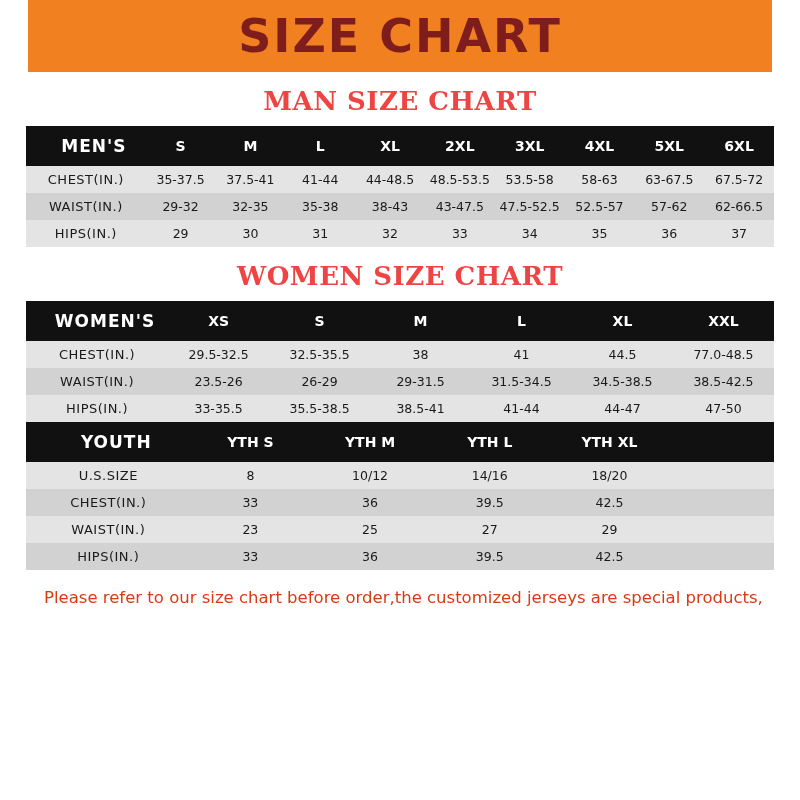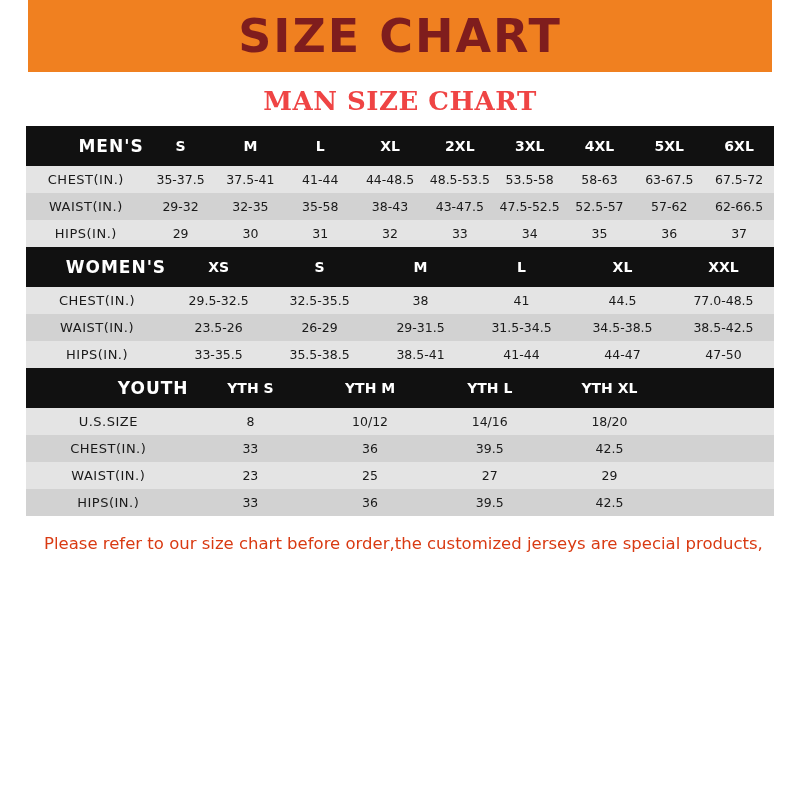--- a/index.html
+++ b/index.html
@@ -82,21 +82,21 @@
     white-space: nowrap;
   }
   table.size-table thead th {
     background: #111111;
     color: #ffffff;
     font-weight: bold;
     font-size: 14px;
     padding: 10px 2px;
   }
   table.size-table thead th.rowlabel {
-    text-align: right;
+    text-align: center;
     padding-left: 18px;
     font-size: 17px;
     letter-spacing: 1px;
   }
   table.size-table tbody tr.odd  td { background: #e4e4e4; }
   table.size-table tbody tr.even td { background: #d2d2d2; }
   table.size-table tbody td.rowlabel {
     font-weight: normal;
     letter-spacing: 0.5px;
     font-size: 13px;
@@ -151,21 +151,21 @@
           <td>48.5-53.5</td>
           <td>53.5-58</td>
           <td>58-63</td>
           <td>63-67.5</td>
           <td>67.5-72</td>
         </tr>
         <tr class="even">
           <td class="rowlabel">WAIST(IN.)</td>
           <td>29-32</td>
           <td>32-35</td>
-          <td>35-58</td>
+          <td>35-38</td>
           <td>38-43</td>
           <td>43-47.5</td>
           <td>47.5-52.5</td>
           <td>52.5-57</td>
           <td>57-62</td>
           <td>62-66.5</td>
         </tr>
         <tr class="odd">
           <td class="rowlabel">HIPS(IN.)</td>
           <td>29</td>
@@ -174,20 +174,21 @@
           <td>32</td>
           <td>33</td>
           <td>34</td>
           <td>35</td>
           <td>36</td>
           <td>37</td>
         </tr>
       </tbody>
     </table>
 
+    <div class="section-title">WOMEN SIZE CHART</div>
     <table class="size-table">
       <thead>
         <tr>
           <th class="rowlabel" style="width:19%">WOMEN'S</th>
           <th>XS</th>
           <th>S</th>
           <th>M</th>
           <th>L</th>
           <th>XL</th>
           <th>XXL</th>

